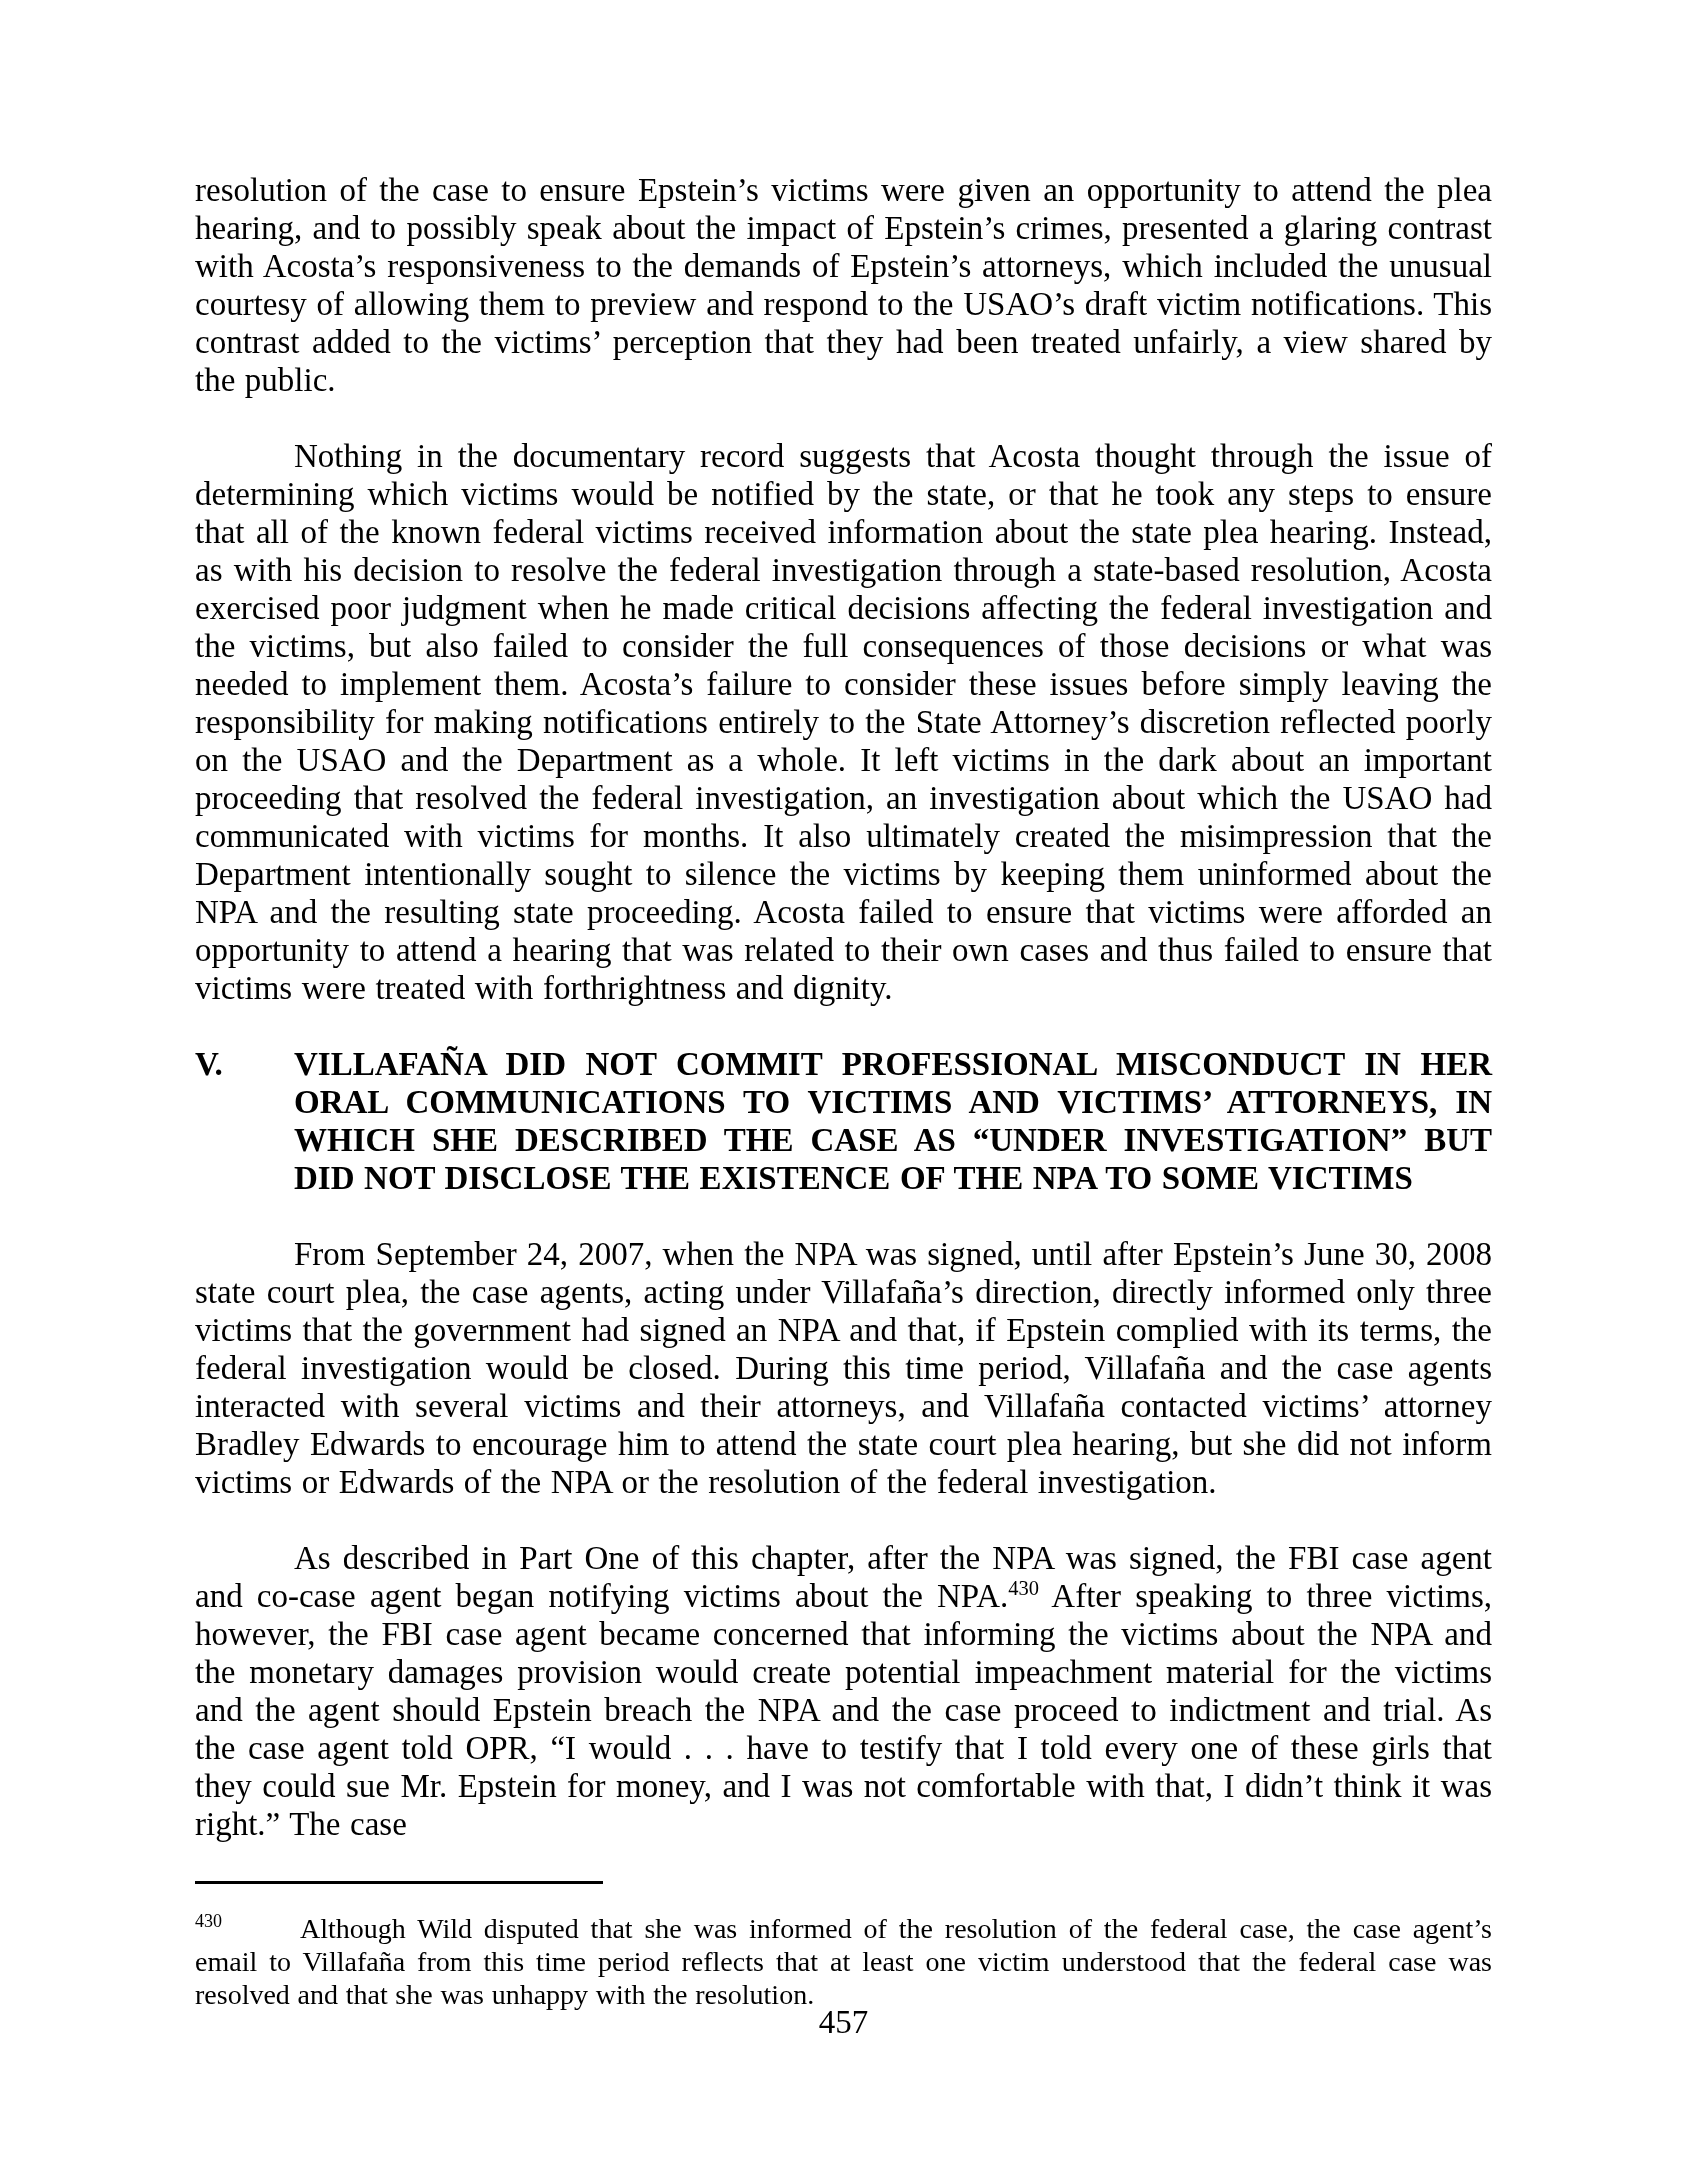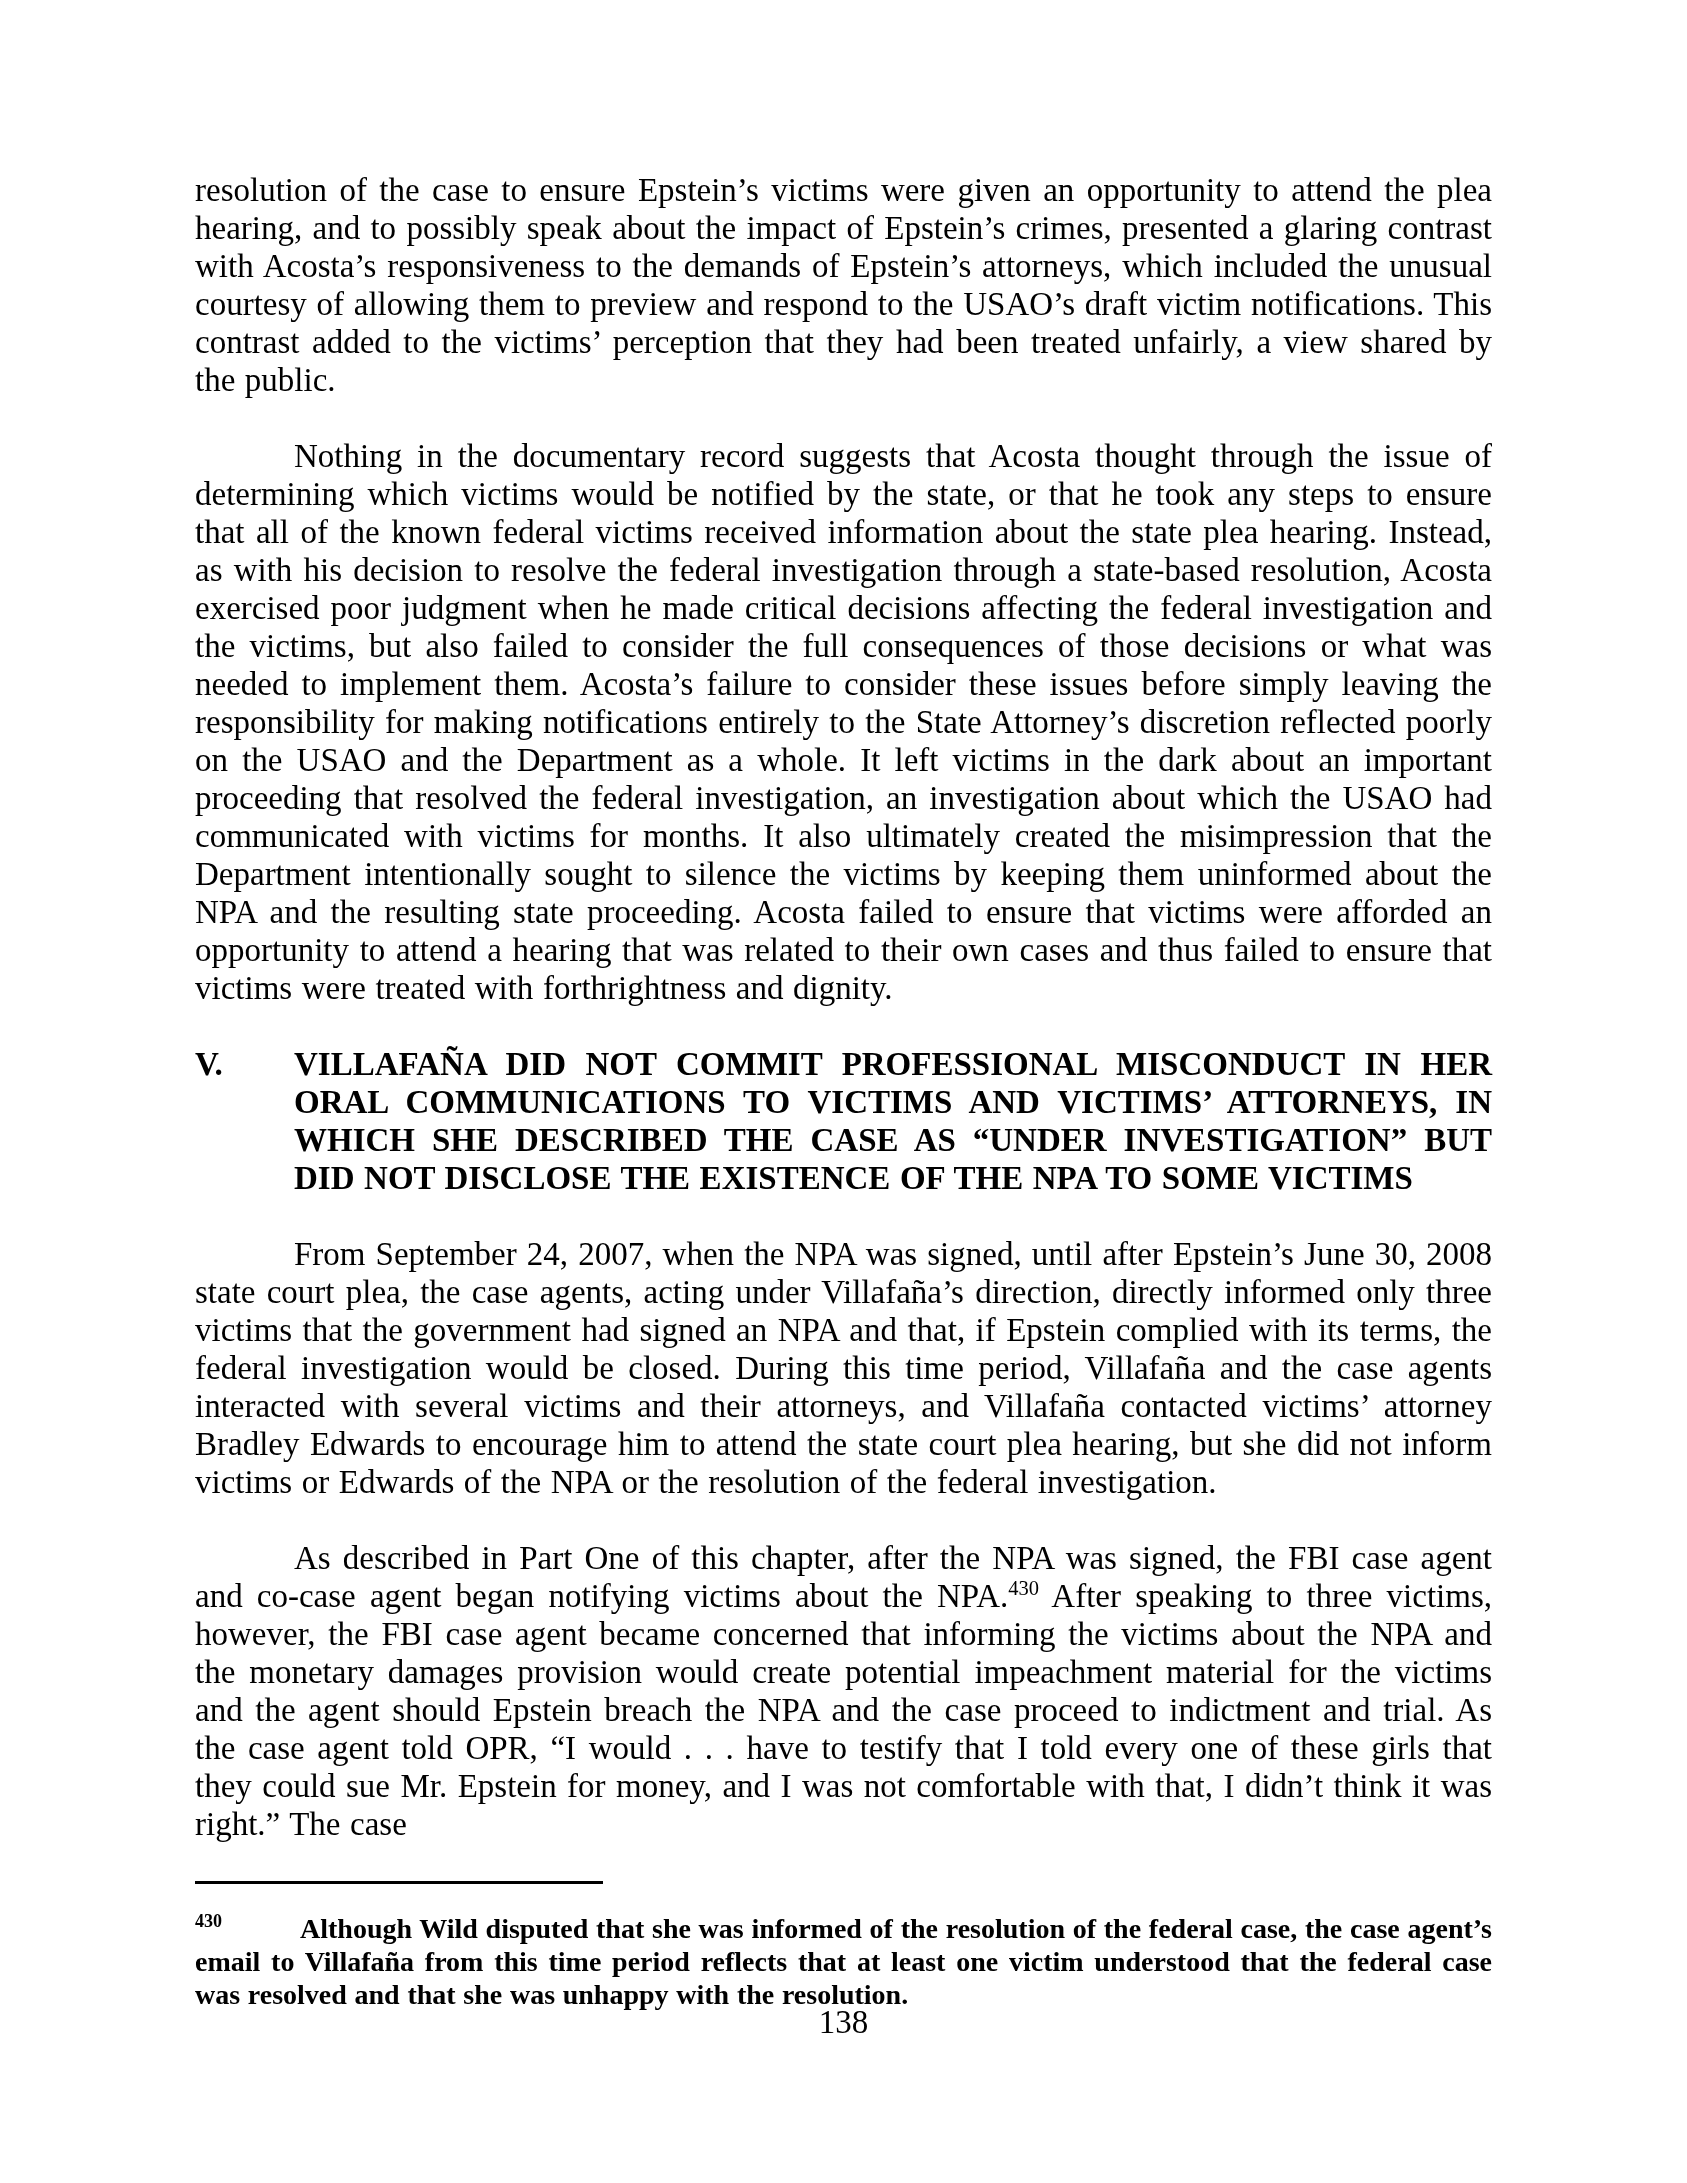--- a/index.html
+++ b/index.html
@@ -46,21 +46,20 @@
     flex: 0 0 99px;
     width: 99px;
   }
   .heading-text {
     flex: 1 1 auto;
     text-align: justify;
     word-spacing: 1.3px;
   }
   .footnote-area {
     margin-top: 12px;
-    font-weight: bold;
   }
   .footnote-rule {
     width: 408px;
     height: 3.3px;
     background: #000000;
     margin: 0 0 22.5px 0;
   }
   .footnote {
     font-size: 28px;
     line-height: 33px;
@@ -105,15 +104,15 @@
 
     <p class="para indent"><span>As described in Part One of this chapter, after the NPA was signed, the FBI case agent and co-case agent began notifying victims about the NPA.</span><sup>430</sup><span> After speaking to three victims, however, the FBI case agent became concerned that informing the victims about the NPA and the monetary damages provision would create potential impeachment material for the victims and the agent should Epstein breach the NPA and the case proceed to indictment and trial.  As the case agent told OPR, “I would . . . have to testify that I told every one of these girls that they could sue Mr. Epstein for money, and I was not comfortable with that, I didn’t think it was right.”  The case</span></p>
 
     <div class="footnote-area">
       <div class="footnote-rule"></div>
       <p class="footnote"><sup class="fn-marker">430</sup><span class="fn-gap"></span><span>Although Wild disputed that she was informed of the resolution of the federal case, the case agent’s email to Villafaña from this time period reflects that at least one victim understood that the federal case was resolved and that she was unhappy with the resolution.</span></p>
     </div>
 
   </div>
 
-  <div class="page-number">138</div>
+  <div class="page-number">457</div>
 </div>
 
 
 </body></html>

